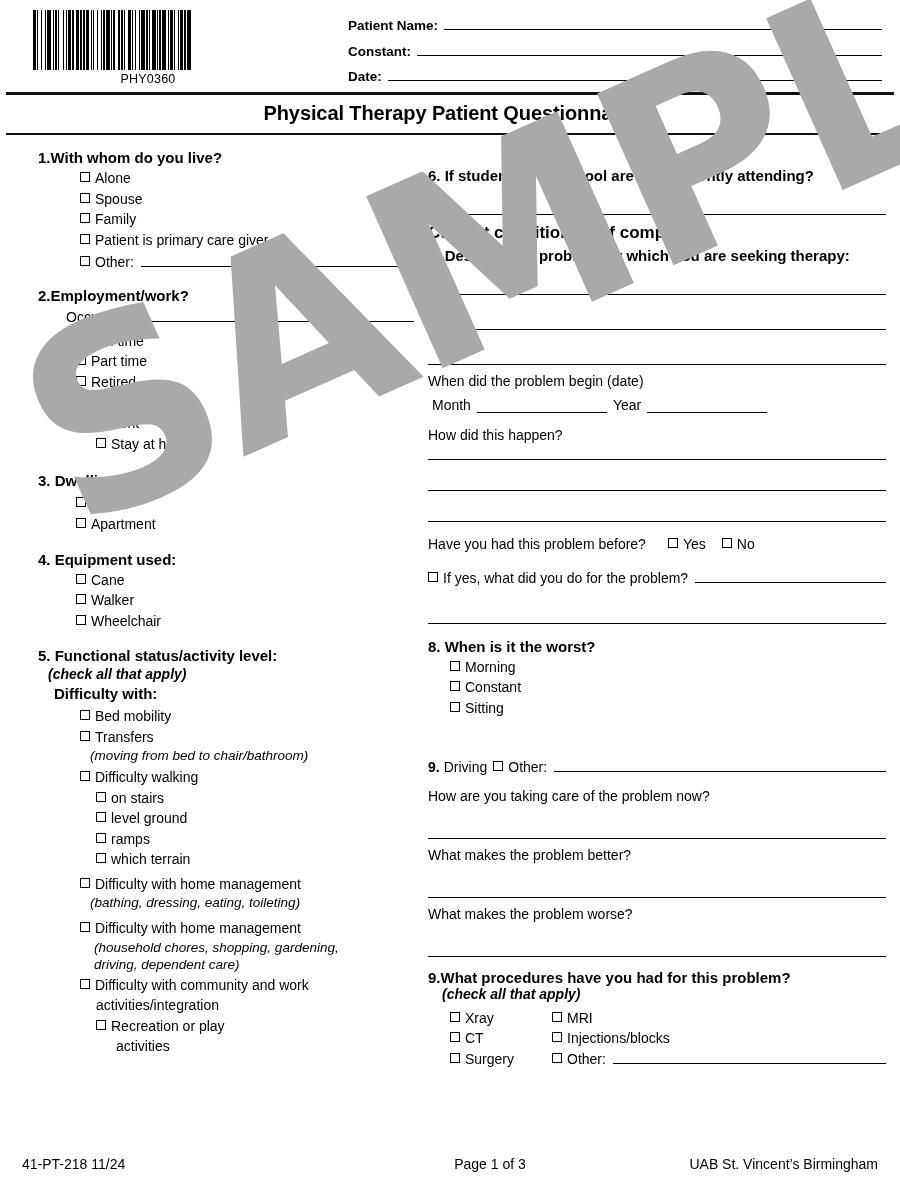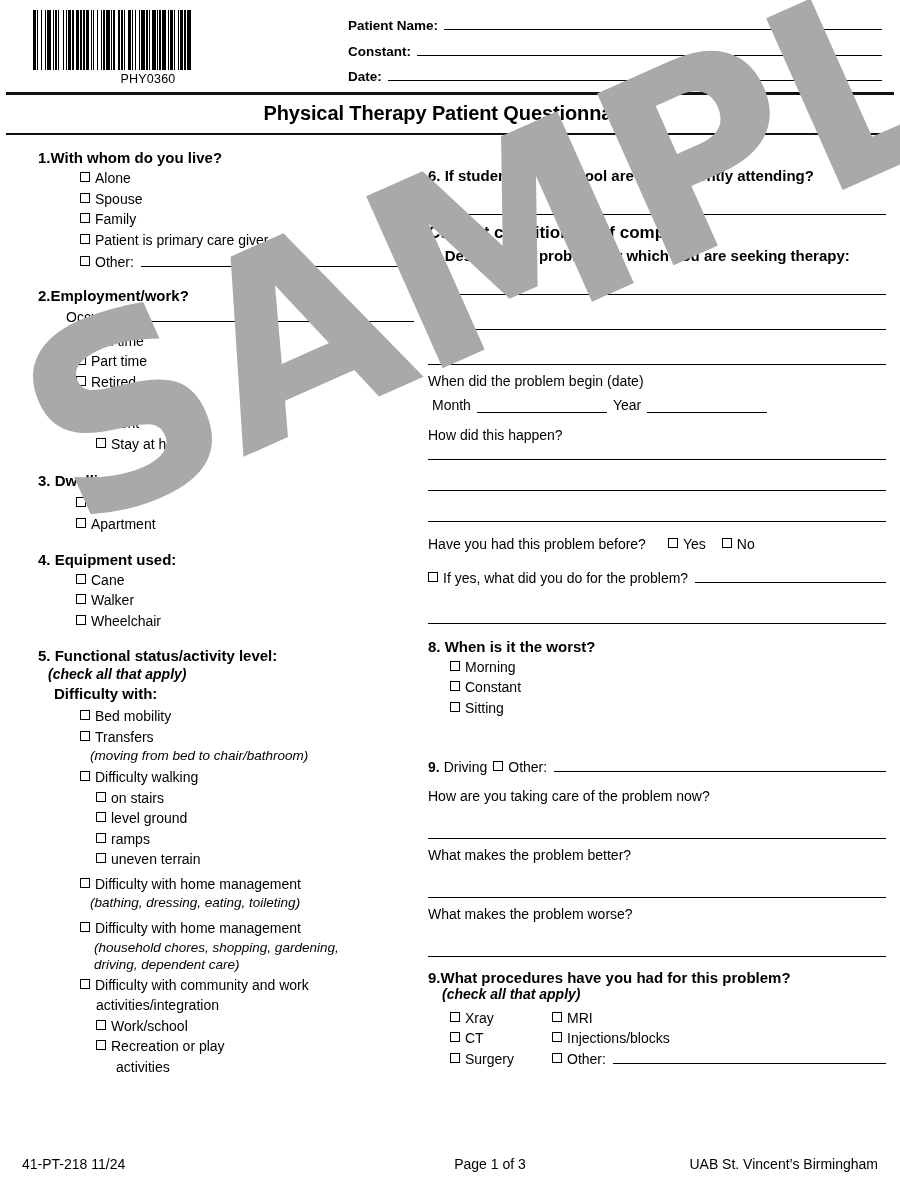--- a/index.html
+++ b/index.html
@@ -366,21 +366,21 @@
         <div class="opt">
           <span class="cb"></span>
           <span class="txt">level ground</span>
         </div>
         <div class="opt">
           <span class="cb"></span>
           <span class="txt">ramps</span>
         </div>
         <div class="opt">
           <span class="cb"></span>
-          <span class="txt">uneven terrain</span>
+          <span class="txt">which terrain</span>
         </div>
       </div>
 
       <div class="opts" style="margin-top:4px;">
         <div class="opt">
           <span class="cb"></span>
           <span class="txt">Difficulty with home management</span>
         </div>
       </div>
       <div class="note">(bathing, dressing, eating, toileting)</div>
@@ -395,24 +395,20 @@
       <div class="note tight">driving, dependent care)</div>
 
       <div class="opts" style="margin-top:1px;">
         <div class="opt">
           <span class="cb"></span>
           <span class="txt">Difficulty with community and work</span>
         </div>
       </div>
       <div class="cont">activities/integration</div>
       <div class="opts ind3">
-        <div class="opt">
-          <span class="cb"></span>
-          <span class="txt">Work/school</span>
-        </div>
         <div class="opt">
           <span class="cb"></span>
           <span class="txt">Recreation or play</span>
         </div>
       </div>
       <div class="cont2">activities</div>
 
     </div>
 
     <div class="col-right">

